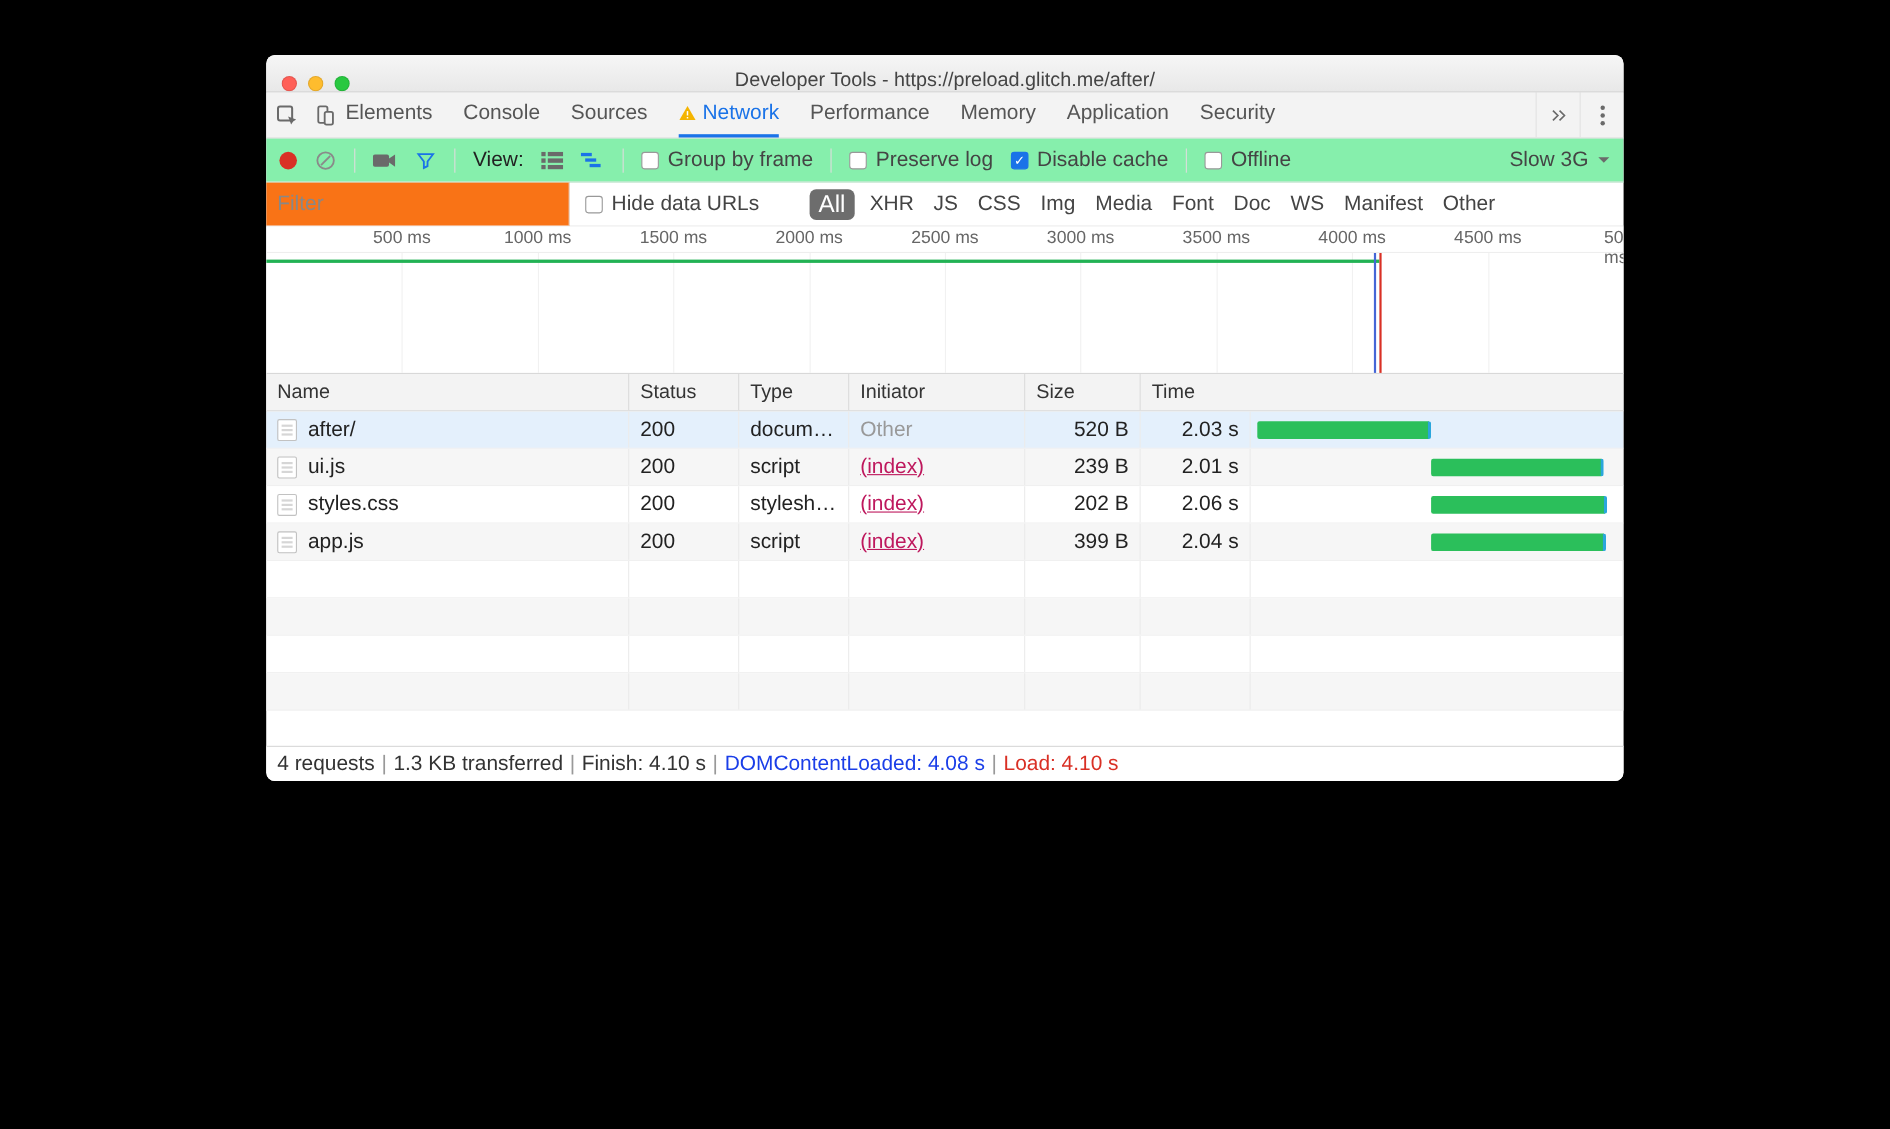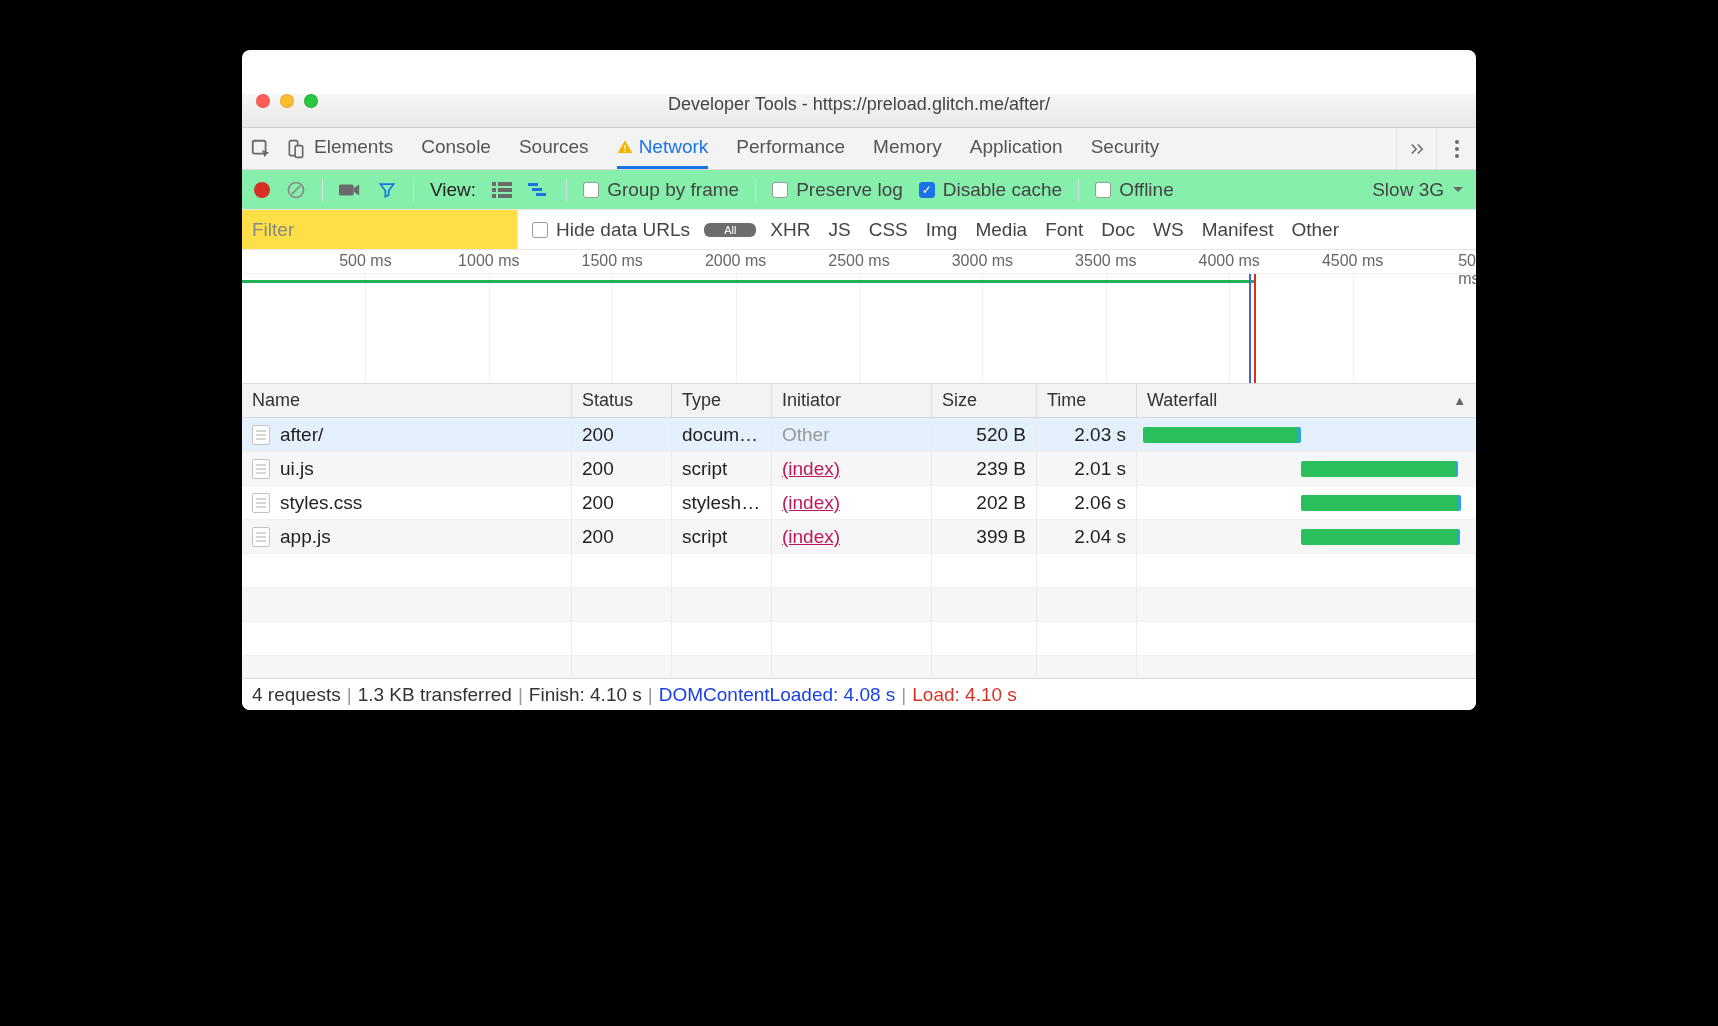--- a/index.html
+++ b/index.html
@@ -25,23 +25,22 @@
     flex-direction: column;
     overflow: hidden;
   }
 
   
   .titlebar {
     height: 34px;
     background: linear-gradient(#f6f6f6, #e8e8e8);
     border-bottom: 1px solid #cfcfcf;
     display: flex;
-    align-items: flex-start;
+    align-items: flex-end;
     position: relative;
-    margin-top: 44px;
   }
   .traffic { display: flex; gap: 10px; padding-left: 14px; }
   .light { width: 14px; height: 14px; border-radius: 50%; border: 1px solid rgba(0,0,0,.1); }
   .red { background:#ff5f57; } .yellow{background:#febc2e;} .green{background:#28c840;}
   .title {
     position: absolute; left: 0; right: 0; text-align: center;
     font-size: 18px; color: #444; pointer-events: none;
   }
 
   
@@ -78,25 +77,25 @@
   .chkbox.checked { background:#1a73e8; border-color:#1a73e8; color:#fff; font-size:12px; }
   .throttle { display:flex; align-items:center; gap:8px; color:#444; margin-left:auto; }
 
   
   .filterrow {
     height: 40px; display:flex; align-items:center; gap:14px;
     padding-right:12px; border-bottom:1px solid #e7e7e7;
   }
   .filterinput {
     width: 276px; height: 100%; border:none; border-right:1px solid #e7e7e7;
-    padding: 0 10px; font-size:19px; outline:none; background:#fde047; color:#333;
+    padding: 0 10px; font-size:19px; outline:none; background:#f97316; color:#333;
   }
   .filterinput::placeholder{color:#888;}
   .pill {
-    background:#6d6d6d; color:#fff; border-radius:6px; padding:1px 20px; font-size:11px;
+    background:#6d6d6d; color:#fff; border-radius:6px; padding:1px 8px; font-size:22px;margin-left:32px;
   }
   .ftype { font-size:19px; color:#444; }
 
   
   .overview { height:134px; border-bottom:1px solid #d8d8d8; position:relative; background:#fff; }
   .ticks { height:24px; border-bottom:1px solid #eee; position:relative; font-size:16px; color:#666; }
   .tick { position:absolute; top:2px; transform:translateX(-50%); }
   .ovplot { position:absolute; left:0; right:0; top:24px; bottom:0; }
   .ovgrid { position:absolute; top:0; bottom:0; width:0; border-left:1px solid #f1f1f1; }
   .ovbar { position:absolute; height:3px; background:#22b254; top:6px; }
@@ -326,24 +325,20 @@
   </div>
 
   <div class="tbl">
     <div class="thead">
       <div class="th">Name</div>
       <div class="th">Status</div>
       <div class="th">Type</div>
       <div class="th">Initiator</div>
       <div class="th">Size</div>
       <div class="th">Time</div>
-      <div class="th">
-          <span>Waterfall</span>
-          <span class="sorttri">▲</span>
-        </div>
     </div>
     <div class="tbody" id="tbody">
         <div class="trow selected">
           <div class="td"><span class="fileicn"></span>after/</div>
           <div class="td">200</div>
           <div class="td">docum…</div>
           <div class="td">
             <span class="initiator other">Other</span>
           </div>
           <div class="td num">520 B</div>

